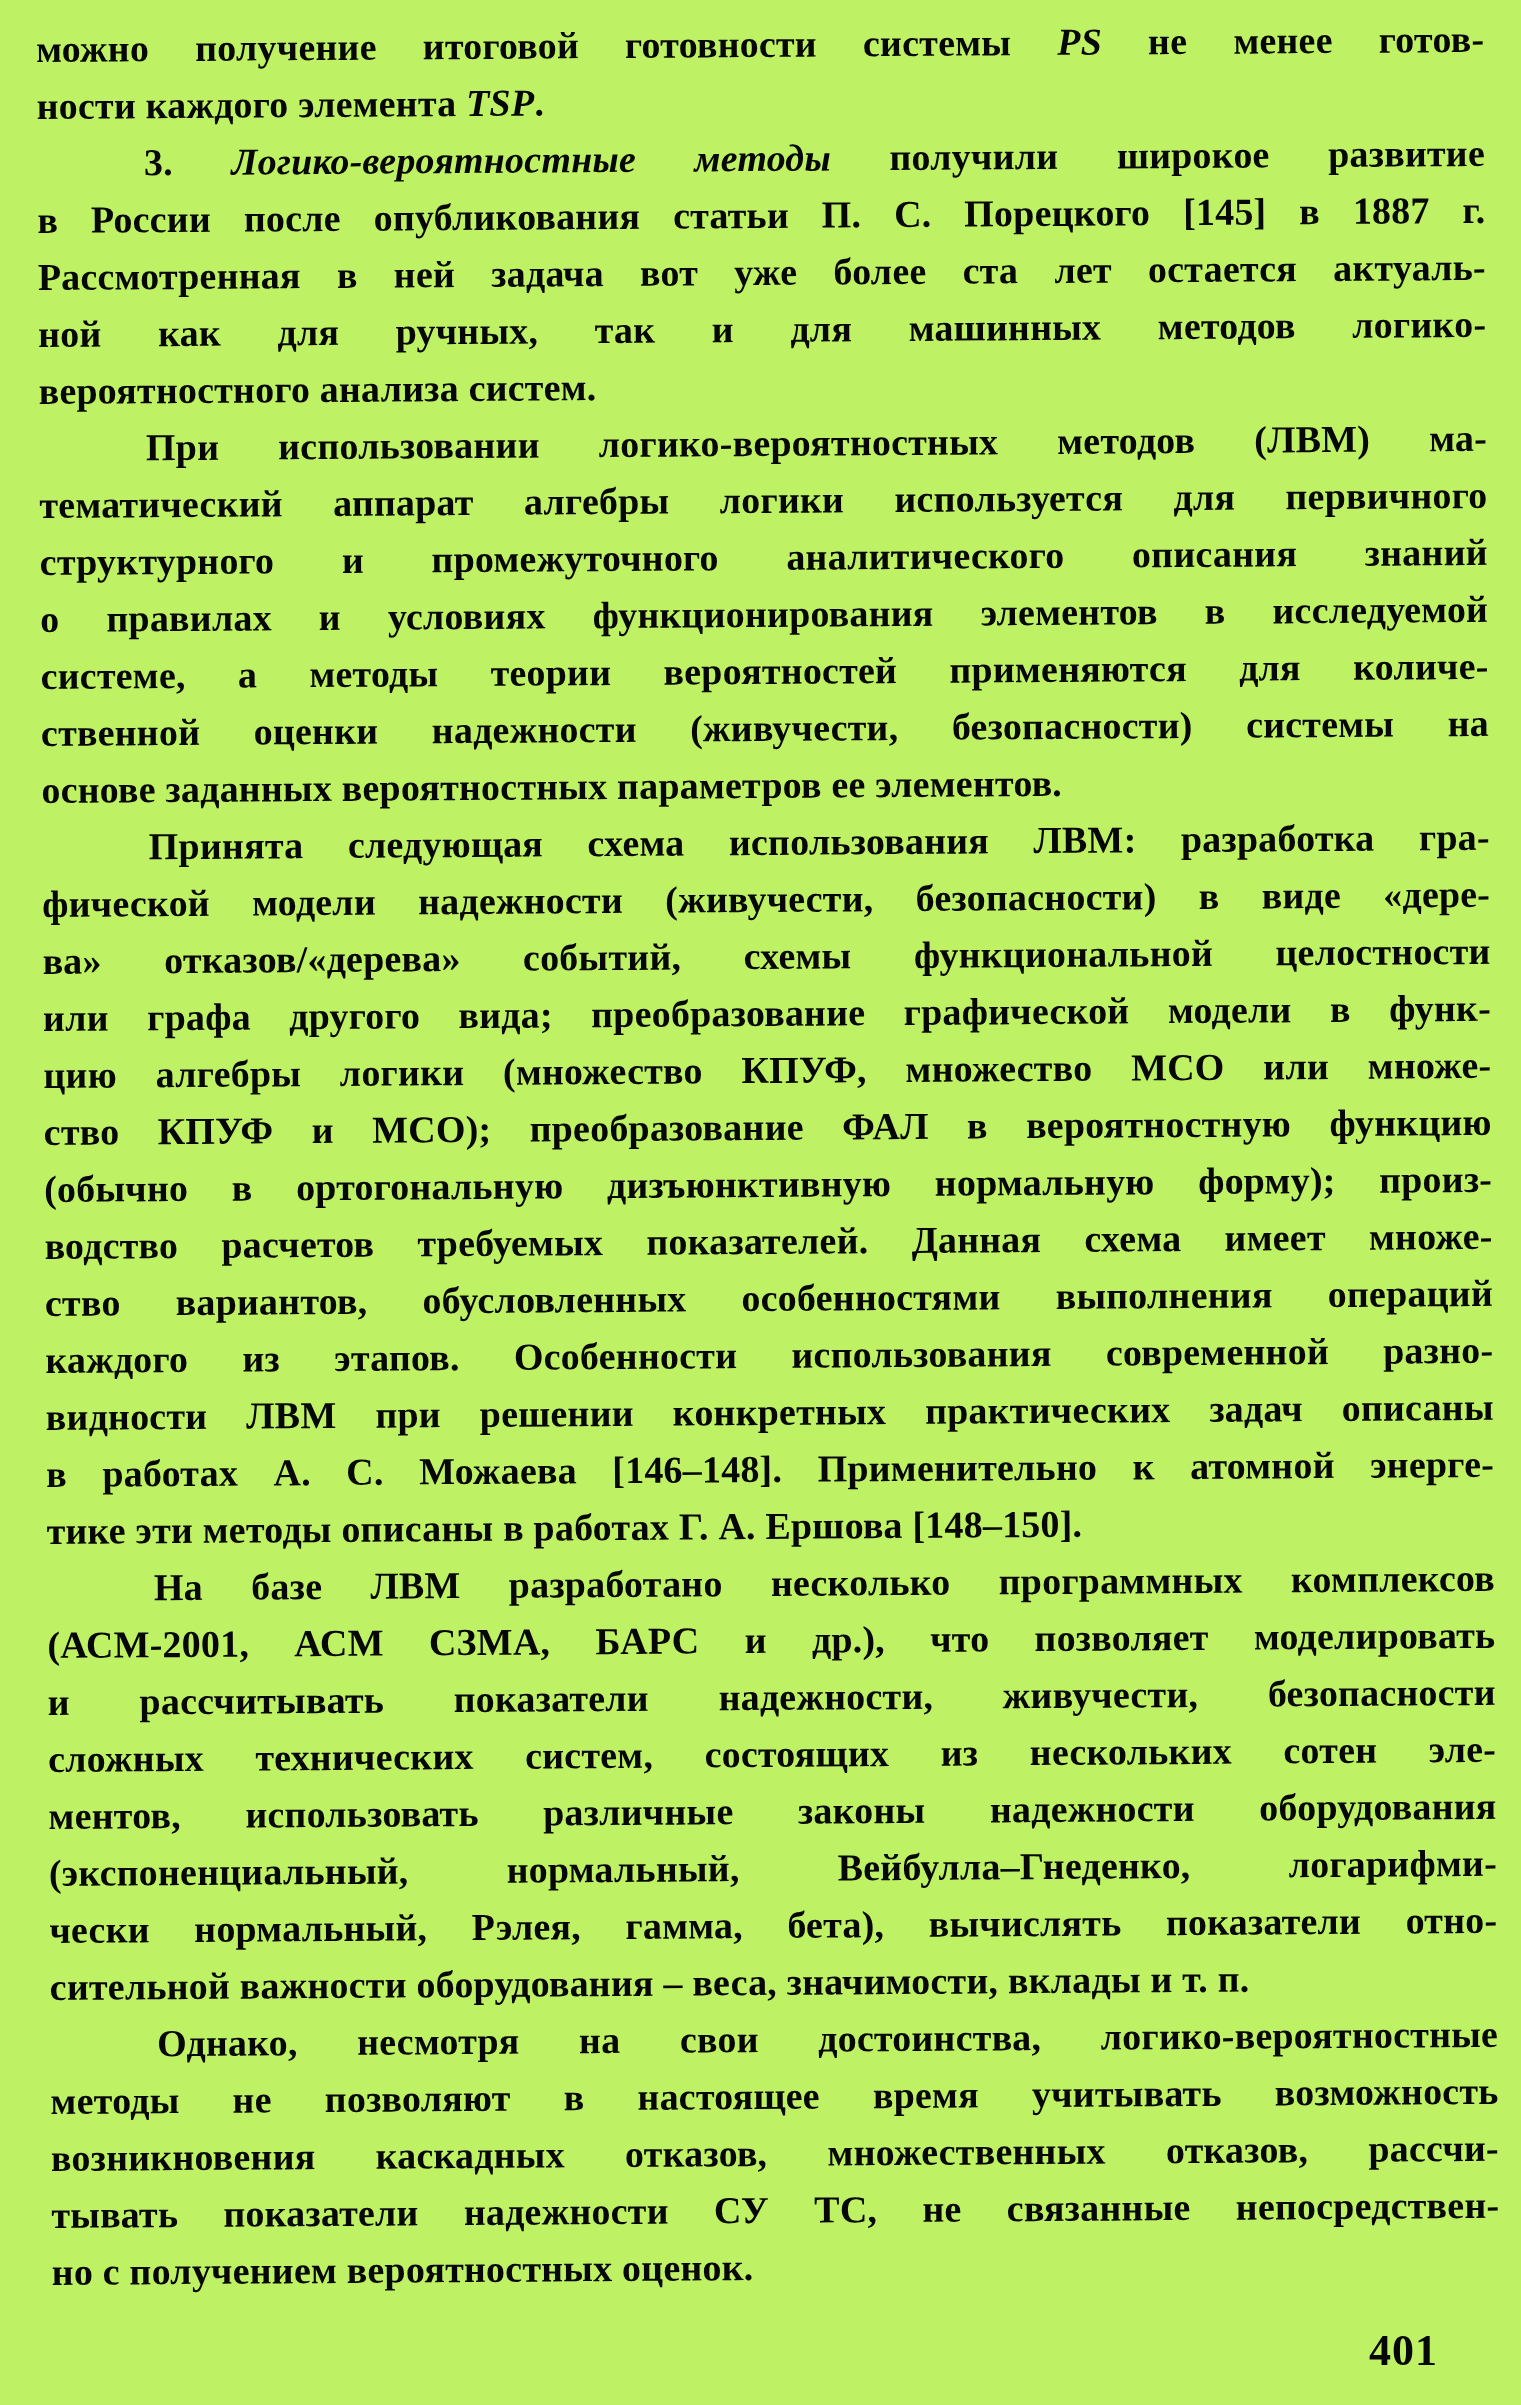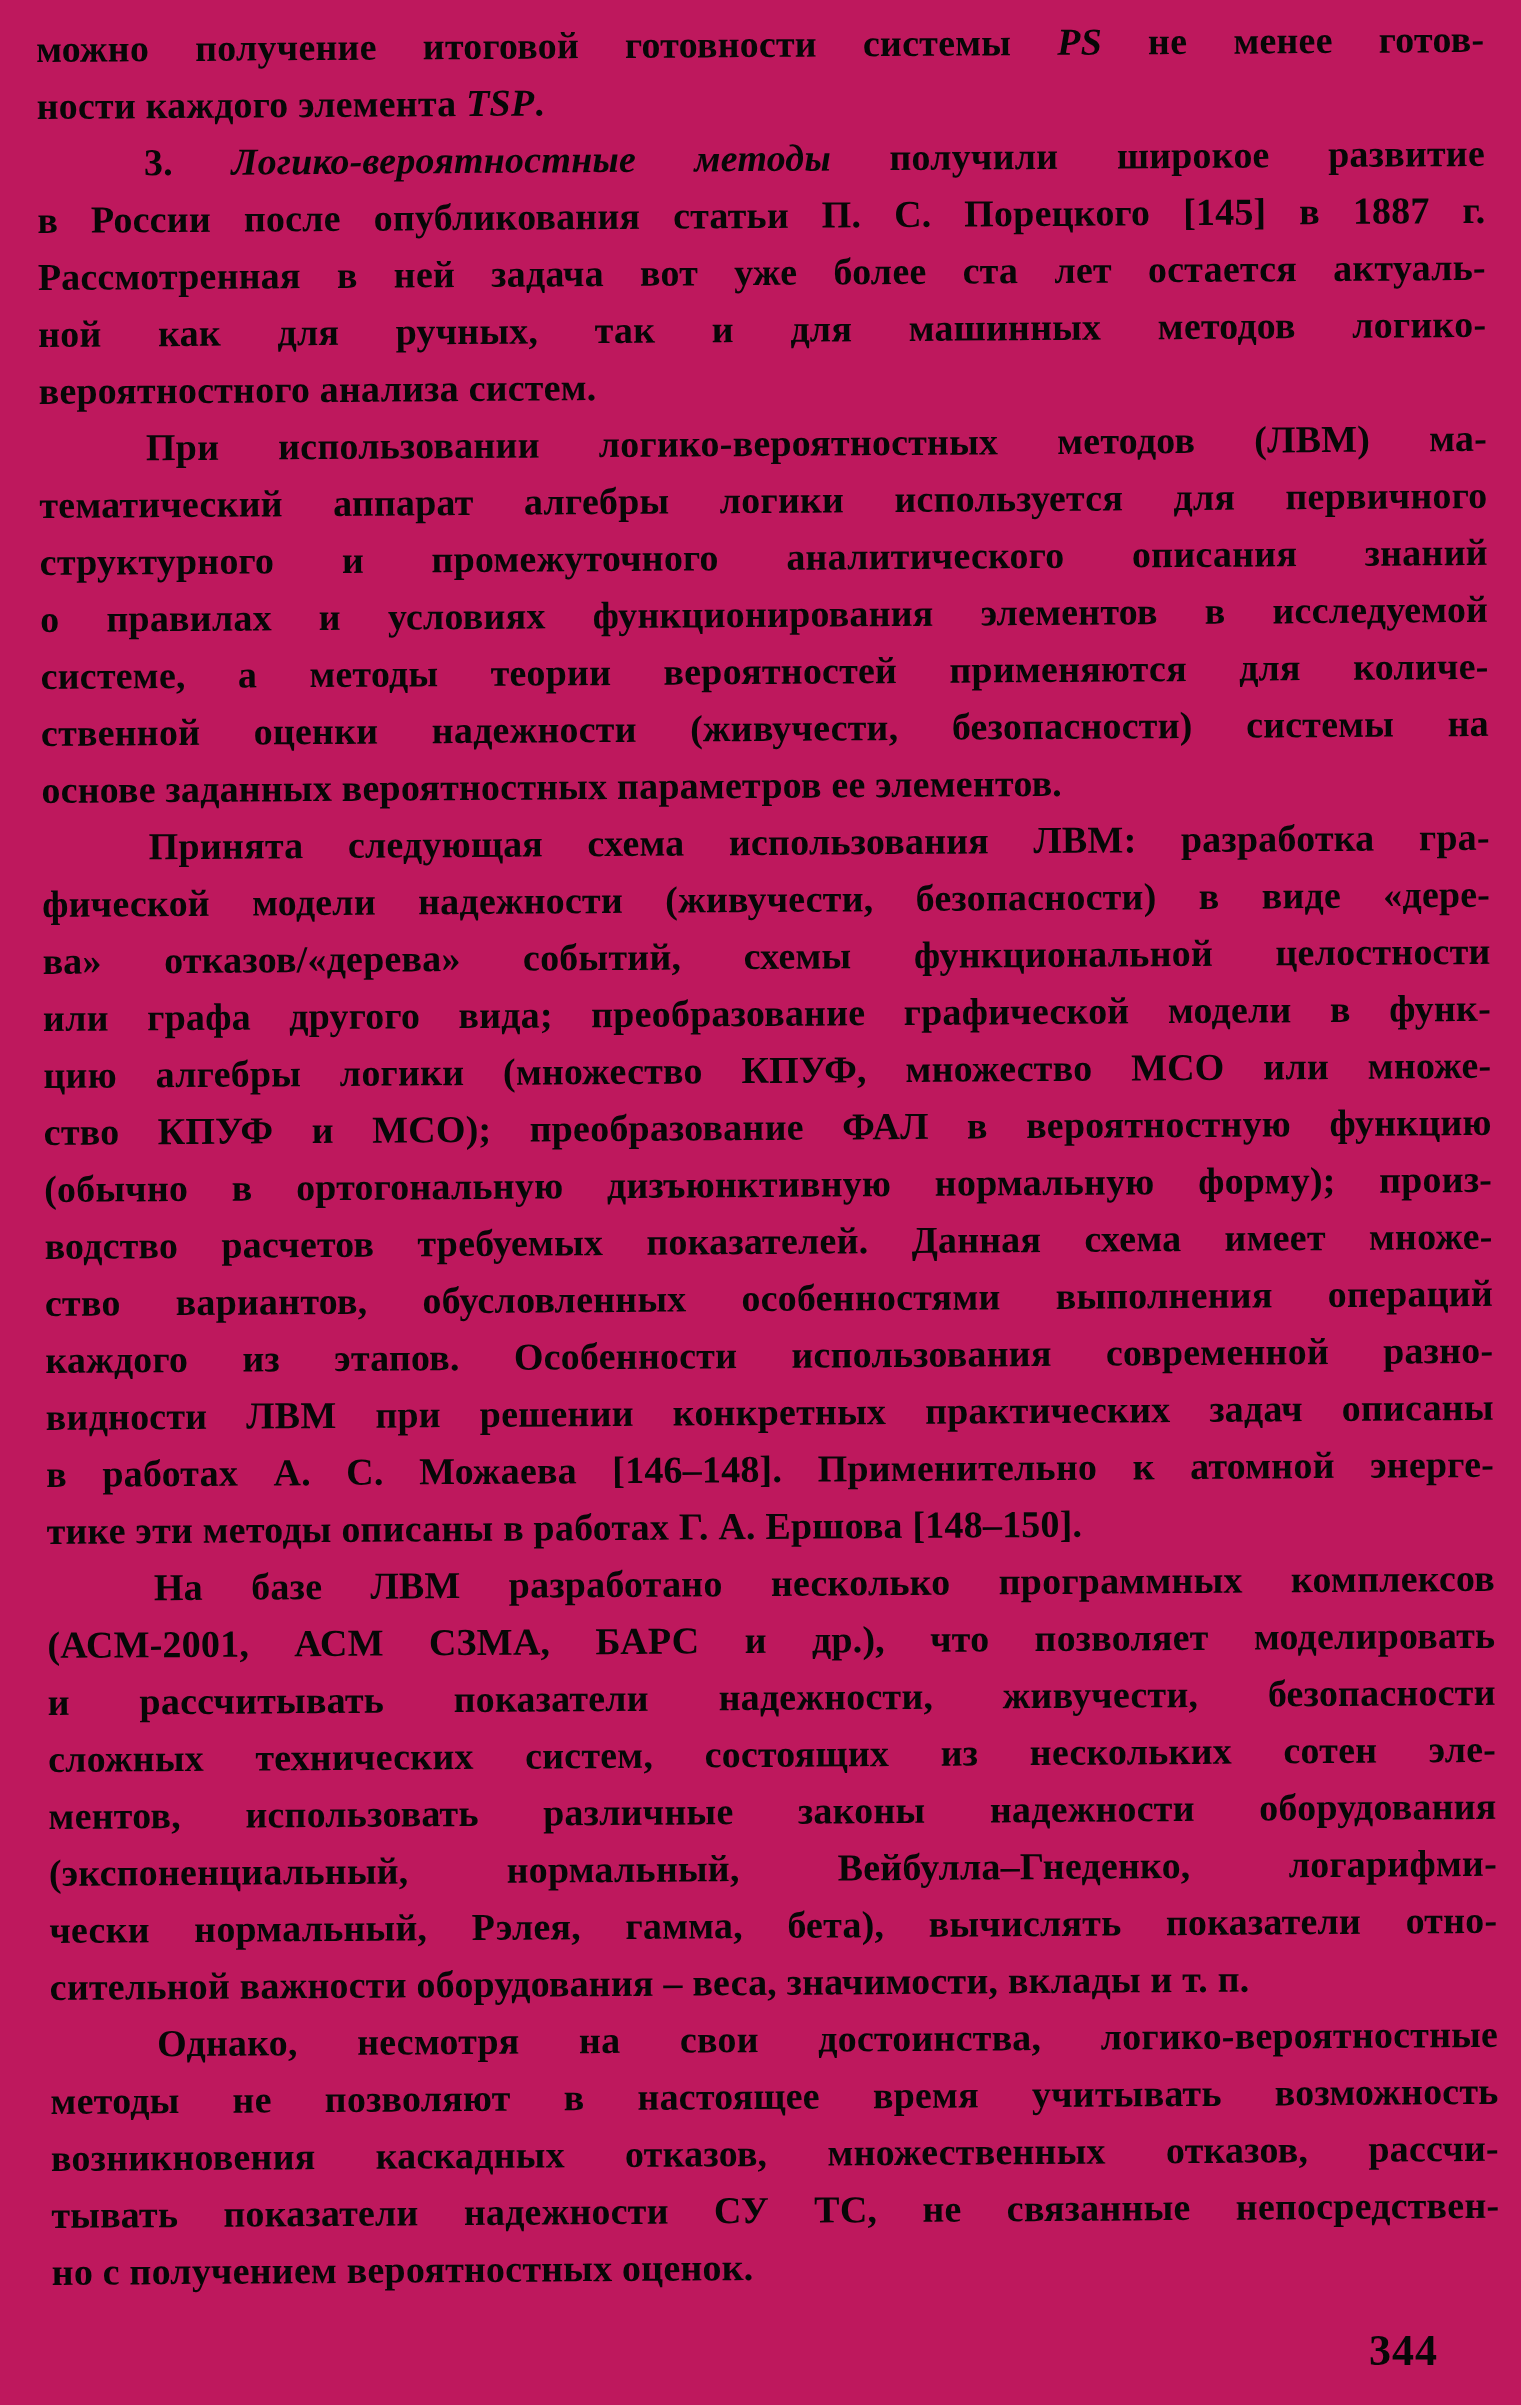--- a/index.html
+++ b/index.html
@@ -7,21 +7,21 @@
     width: 1522px;
     height: 2405px;
     background: #ffffff;
     font-family: "Liberation Serif", serif;
     color: #070707;
   }
   .sheet {
     position: relative;
     width: 1522px;
     height: 2405px;
-    background: #be185d;
+    background: #bef264;
     overflow: hidden;
   }
   .text-block {
     position: absolute;
     left: 36px;
     top: 21px;
     width: 1448px;
     transform: rotate(-0.4deg);
     transform-origin: 0 0;
   }
@@ -98,15 +98,15 @@
         <div class="line end"><span>сительной важности оборудования – веса, значимости, вклады и т. п.</span></div>
       </div>
       <div class="para">
         <div class="line indent"><span>Однако, несмотря на свои достоинства, логико-вероятностные</span></div>
         <div class="line"><span>методы не позволяют в настоящее время учитывать возможность</span></div>
         <div class="line"><span>возникновения каскадных отказов, множественных отказов, рассчи-</span></div>
         <div class="line"><span>тывать показатели надежности СУ ТС, не связанные непосредствен-</span></div>
         <div class="line end"><span>но с получением вероятностных оценок.</span></div>
       </div>
     </div>
-  <div class="page-number">344</div>
+  <div class="page-number">401</div>
 </div>
 
 
 </body></html>

